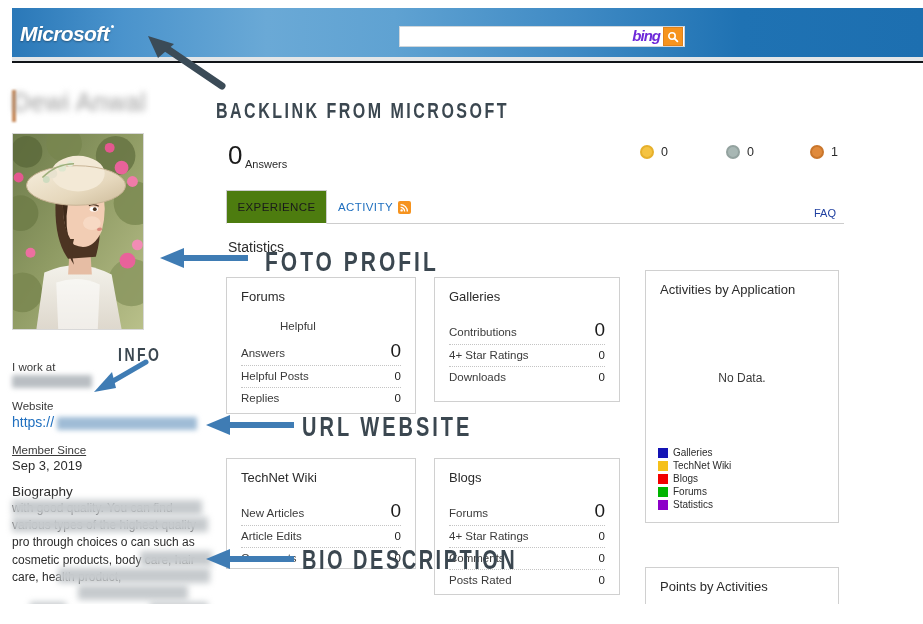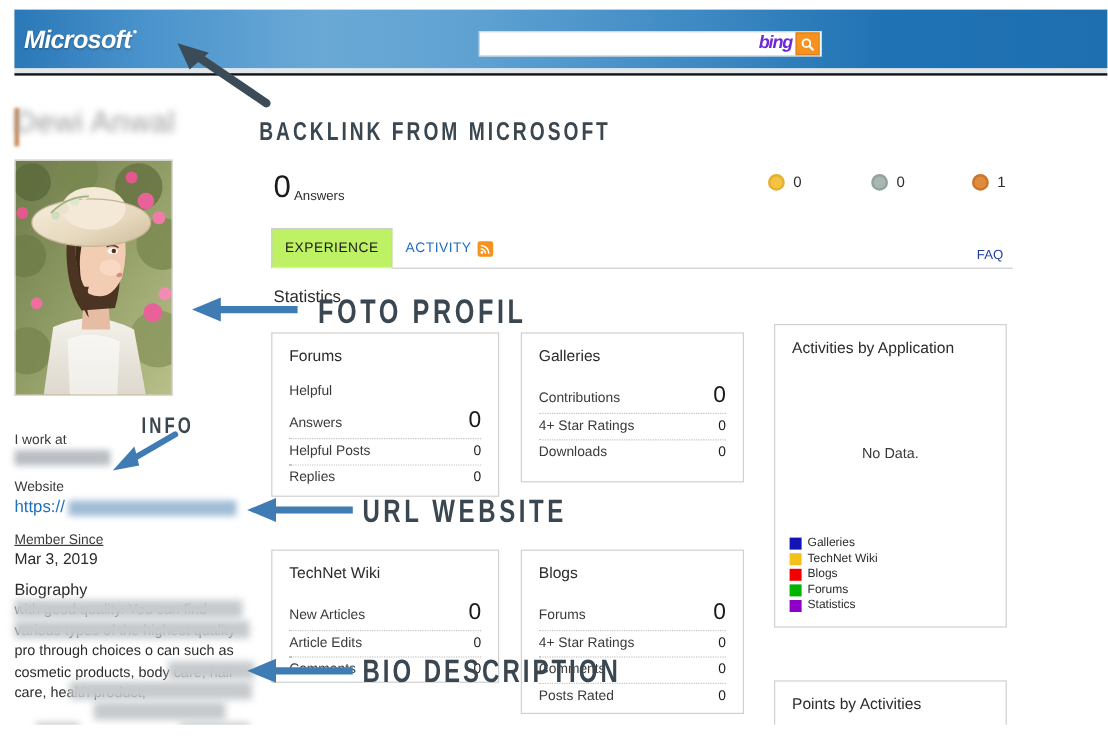--- a/index.html
+++ b/index.html
@@ -125,21 +125,21 @@
   .tabstrip{
     position:absolute;left:226px;top:190px;width:618px;height:34px;
     border-bottom:1px solid #cdcdcd;box-sizing:border-box;
   }
   .tab{
     position:absolute;top:0;height:34px;display:flex;align-items:center;justify-content:center;
     font-size:11.5px;letter-spacing:.4px;font-family:"Liberation Sans", sans-serif;
   }
   .tab.active{
     left:0;width:101px;border:1px solid #cdcdcd;border-bottom:1px solid #ffffff;
-    background:#bef264;color:#1a1a1a;box-sizing:border-box;
+    background:#4d7c0f;color:#1a1a1a;box-sizing:border-box;
   }
   .tab.inactive{
     left:112px;color:#1f6fbf;gap:5px;
   }
   .rss{
     width:13px;height:13px;background:#f6931e;border-radius:2px;
     display:inline-flex;align-items:center;justify-content:center;
   }
   .faq{
     position:absolute;left:814px;top:207px;font-size:11px;color:#1f3fa0;
@@ -301,21 +301,21 @@
   </div>
 
   <div class="side-label" id="lbl-work">I work at</div>
   <div class="redacted" id="val-work"></div>
 
   <div class="side-label" id="lbl-website">Website</div>
   <div class="side-value link-blue" id="val-website">https://</div>
   <div class="redacted" id="val-website-redact"></div>
 
   <div class="side-label" id="lbl-member">Member Since</div>
-  <div class="side-value" id="val-member">Mar 3, 2019</div>
+  <div class="side-value" id="val-member">Sep 3, 2019</div>
 
   <div class="side-label" id="lbl-bio">Biography</div>
   <div class="bio">with good quality. You can find various types of the highest quality pro through choices o can such as cosmetic products, body care, hair care, health product,</div>
 
   <div class="bio-blur" style="left:12px;  top:500px; width:190px;height:15px;"></div>
   <div class="bio-blur" style="left:12px;  top:517px; width:196px;height:15px;"></div>
   <div class="bio-blur" style="left:140px; top:551px; width:72px; height:15px;"></div>
   <div class="bio-blur" style="left:58px;  top:568px; width:152px;height:15px;"></div>
   <div class="bio-blur" style="left:78px;  top:585px; width:110px;height:15px;"></div>
   <div class="bio-blur" style="left:30px;  top:602px; width:36px; height:15px;"></div>
@@ -350,21 +350,21 @@
       </span>
     </div>
   </div>
   <div class="faq">FAQ</div>
 
   <div class="statistics">Statistics</div>
 
   <div class="card" id="card-forums">
     <div class="card-title">Forums</div>
     <div class="statrows">
-      <div class="statrow" style="border-bottom:none;">
+      <div class="statrow" style="border-bottom:none;margin-left:39px;">
         <span class="k">Helpful</span>
         <span class="v"></span>
       </div>
       <div class="statrow big">
         <span class="k">Answers</span>
         <span class="v">0</span>
       </div>
       <div class="statrow">
         <span class="k">Helpful Posts</span>
         <span class="v">0</span>

